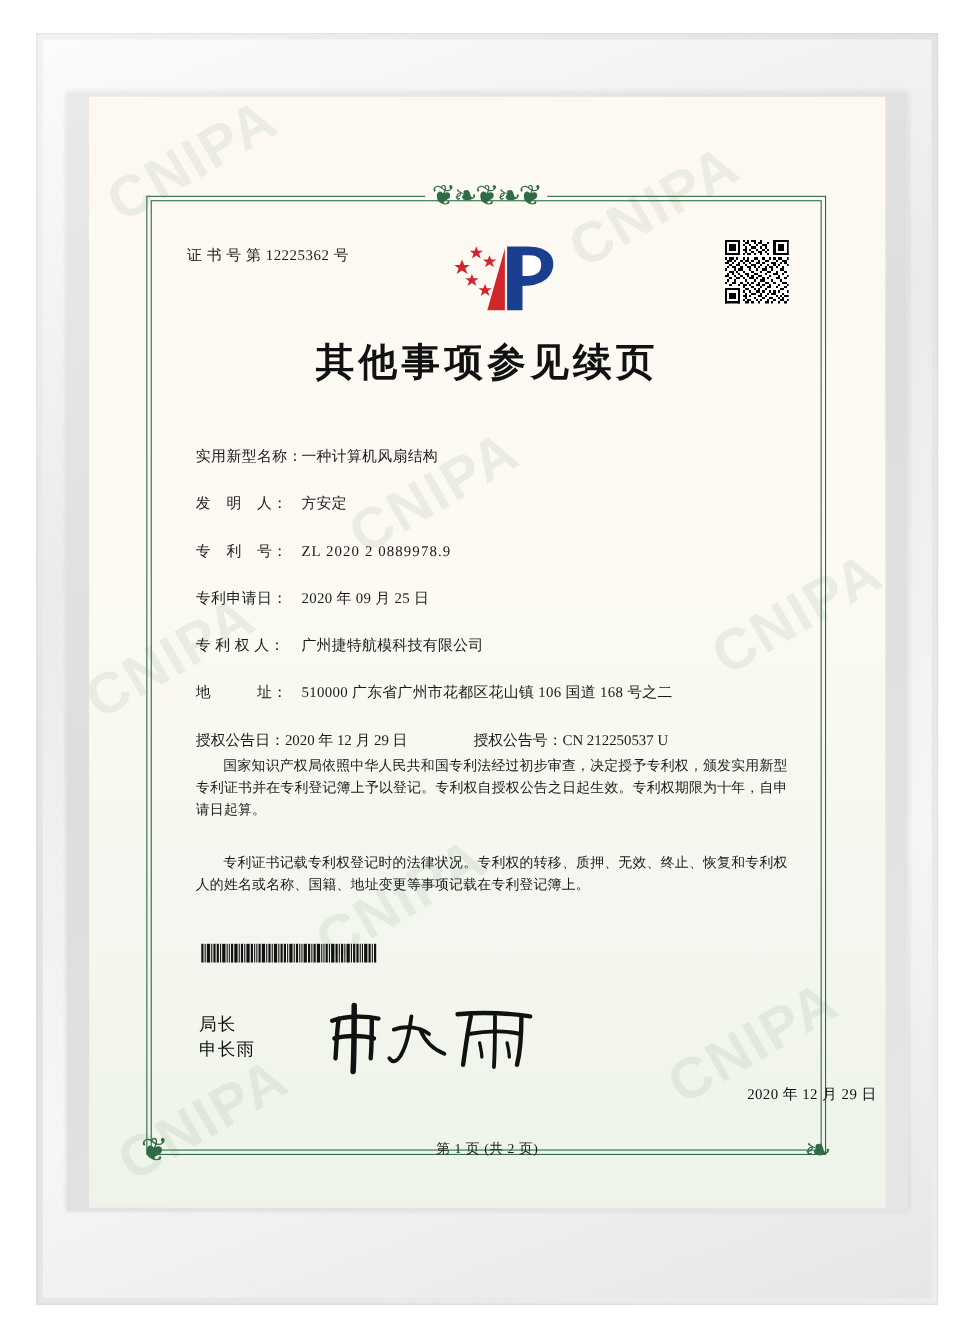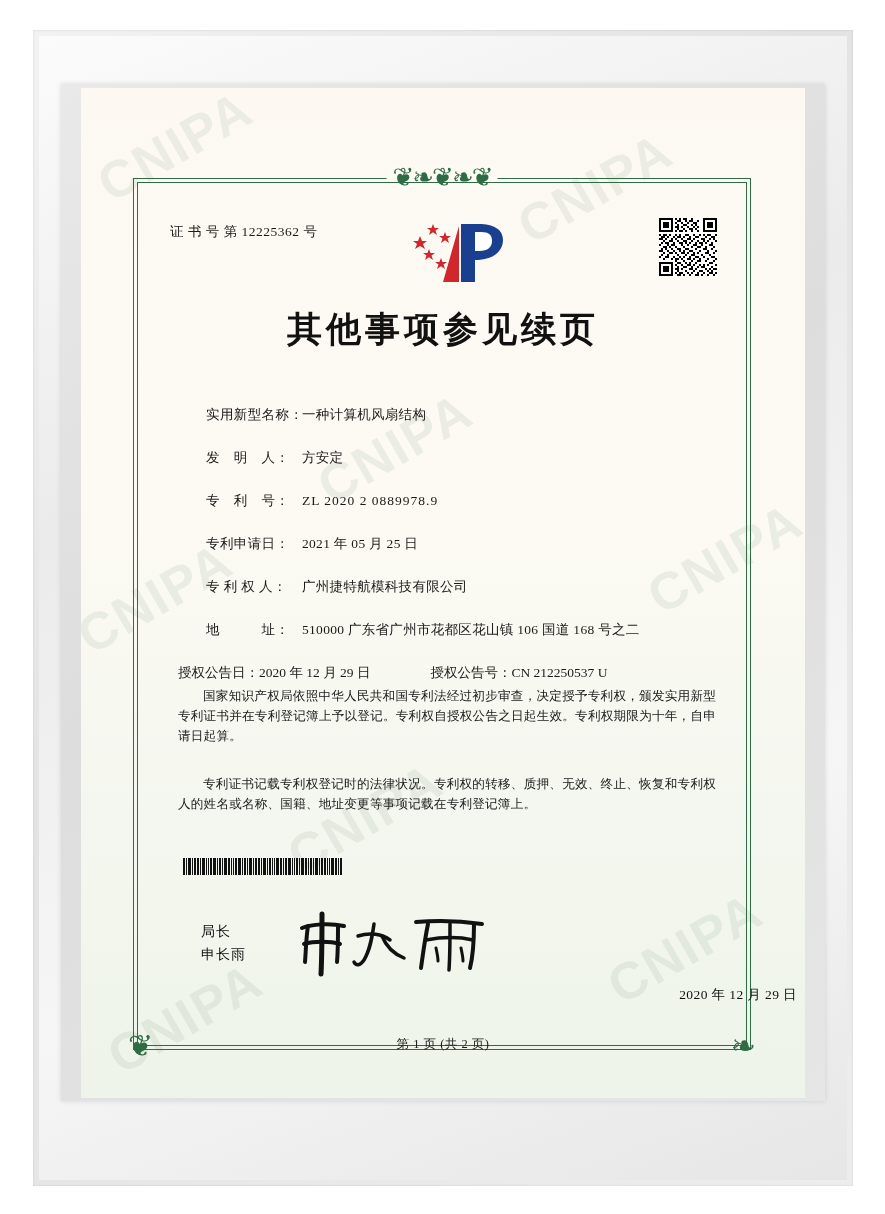--- a/index.html
+++ b/index.html
@@ -165,21 +165,20 @@
   }
   .field-row {
     position: relative;
     height: 43px;
     white-space: nowrap;
   }
   .f-label {
     display: inline-block;
     width: 96px;
     letter-spacing: 0.4px;
-    margin-left: 28px;
   }
   .f-value {
     letter-spacing: 0.3px;
   }
   .f-value.mono {
     font-family: "Liberation Serif", serif;
     letter-spacing: 1px;
   }
   .grant-row {
     position: relative;
@@ -219,25 +218,24 @@
     background: #111;
     height: 17px;
     margin-right: 1px;
     vertical-align: top;
   }
 
   .director {
     position: absolute;
     left: 100px;
     top: 832px;
-    font-size: 14px;
+    font-size: 16px;
     line-height: 23px;
     color: #111;
     letter-spacing: 1px;
-    margin-left: 20px;
   }
   .signature {
     position: absolute;
     left: 205px;
     top: 818px;
     width: 210px;
     height: 72px;
   }
   .date-right {
     position: absolute;
@@ -545,21 +543,21 @@
         <div class="field-row">
           <span class="f-label">实用新型名称：</span><span class="f-value">一种计算机风扇结构</span>
         </div>
         <div class="field-row">
           <span class="f-label">发　明　人：</span><span class="f-value">方安定</span>
         </div>
         <div class="field-row">
           <span class="f-label">专　利　号：</span><span class="f-value mono">ZL 2020 2 0889978.9</span>
         </div>
         <div class="field-row">
-          <span class="f-label">专利申请日：</span><span class="f-value">2021 年 05 月 25 日</span>
+          <span class="f-label">专利申请日：</span><span class="f-value">2020 年 09 月 25 日</span>
         </div>
         <div class="field-row">
           <span class="f-label">专 利 权 人：</span><span class="f-value">广州捷特航模科技有限公司</span>
         </div>
         <div class="field-row">
           <span class="f-label">地　　　址：</span><span class="f-value">510000 广东省广州市花都区花山镇 106 国道 168 号之二</span>
         </div>
         <div class="grant-row">
           <span>授权公告日：</span><span>2020 年 12 月 29 日</span><span class="grant-second">授权公告号：</span><span>CN 212250537 U</span>
         </div>

